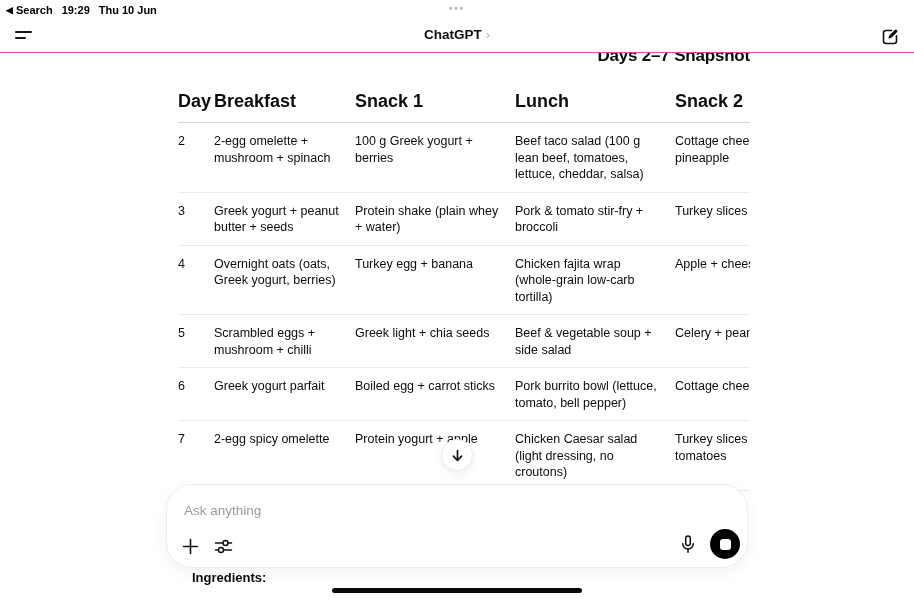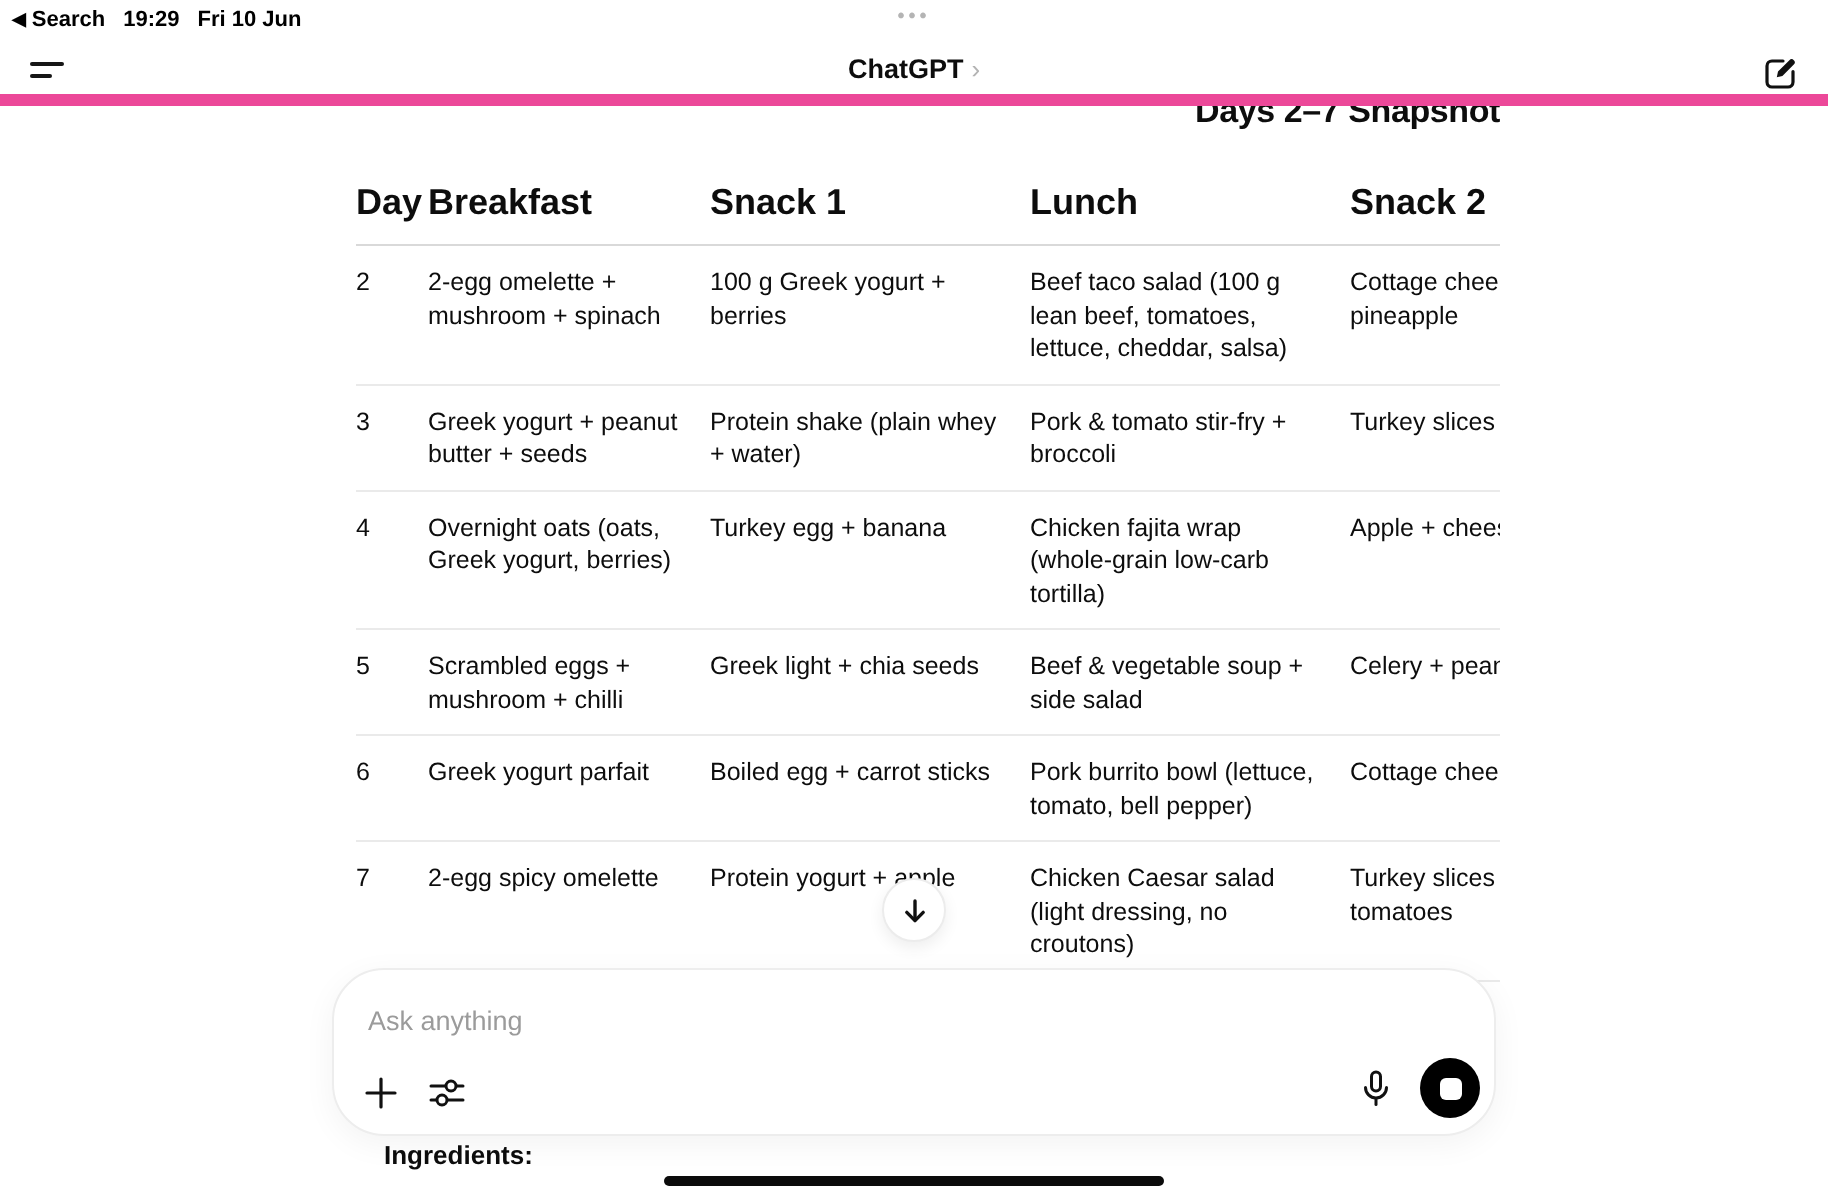--- a/index.html
+++ b/index.html
@@ -23,21 +23,21 @@
   .sb-right { display:flex; align-items:center; gap:5px;margin-top:47px; }
   .battery { position:relative; width:22px; height:11px; border:1px solid rgba(0,0,0,.45);
     border-radius:3px; padding:1px; }
   .battery-fill { width:90%; height:100%; background:#000; border-radius:1.5px; }
   .battery-tip { position:absolute; right:-3px; top:3px; width:2px; height:4px;
     background:rgba(0,0,0,.45); border-radius:0 2px 2px 0; }
 
   
   .nav-bar {
     position:absolute; top:20px; left:0; right:0; height:33px;
-    border-bottom:6px solid #ec4899; background:#fff; z-index:5;
+    border-bottom:1px solid #ec4899; background:#fff; z-index:5;
   }
   .sidebar-btn { position:absolute; left:15px; top:9px; width:22px; height:16px; cursor:pointer; }
   .sidebar-btn .bar1 { width:17px; height:2.2px; background:#161616; border-radius:1px; margin-top:2px; }
   .sidebar-btn .bar2 { width:11px; height:2.2px; background:#161616; border-radius:1px; margin-top:4px; }
   .nav-title { position:absolute; left:50%; top:7px; transform:translateX(-50%);
     display:flex; align-items:center; gap:4px; font-size:13.5px; font-weight:700; }
   .nav-title .chev { color:#b3b3b3; font-weight:400; font-size:13px; }
   .compose-btn { position:absolute; right:14px; top:7px; width:20px; height:20px; }
 
   
@@ -92,21 +92,21 @@
 
 <div class="screen">
 
   <div class="status-bar">
     <div class="sb-left">
       <span class="back-to-app" style="display:flex;align-items:center;gap:3px;">
         <span class="back-triangle">◀</span>
         <span>Search</span>
       </span>
       <span>19:29</span>
-      <span>Fri 10 Jun</span>
+      <span>Thu 10 Jun</span>
     </div>
     <div class="sb-center">•••</div>
     <div class="sb-right">
       <span>
         <svg width="15" height="11" viewBox="0 0 15 11" fill="none">
           <path d="M1.2 4.1 A9.3 9.3 0 0 1 13.8 4.1" stroke="#000" stroke-width="1.6" stroke-linecap="round"></path>
           <path d="M3.5 6.6 A6 6 0 0 1 11.5 6.6" stroke="#000" stroke-width="1.6" stroke-linecap="round"></path>
           <circle cx="7.5" cy="9.3" r="1.4" fill="#000"></circle>
         </svg>
       </span>

